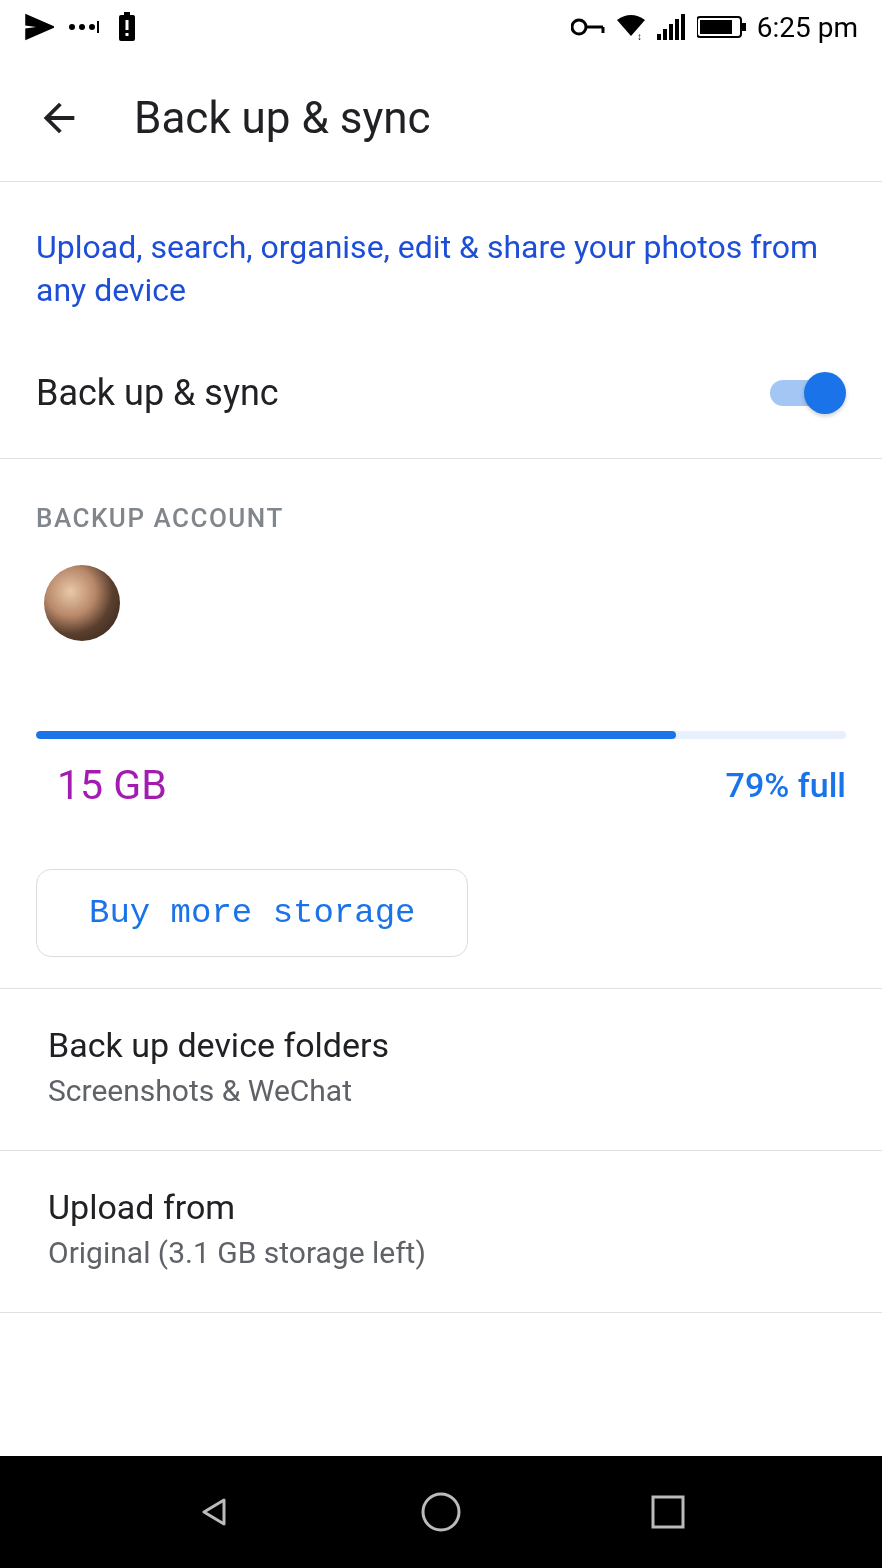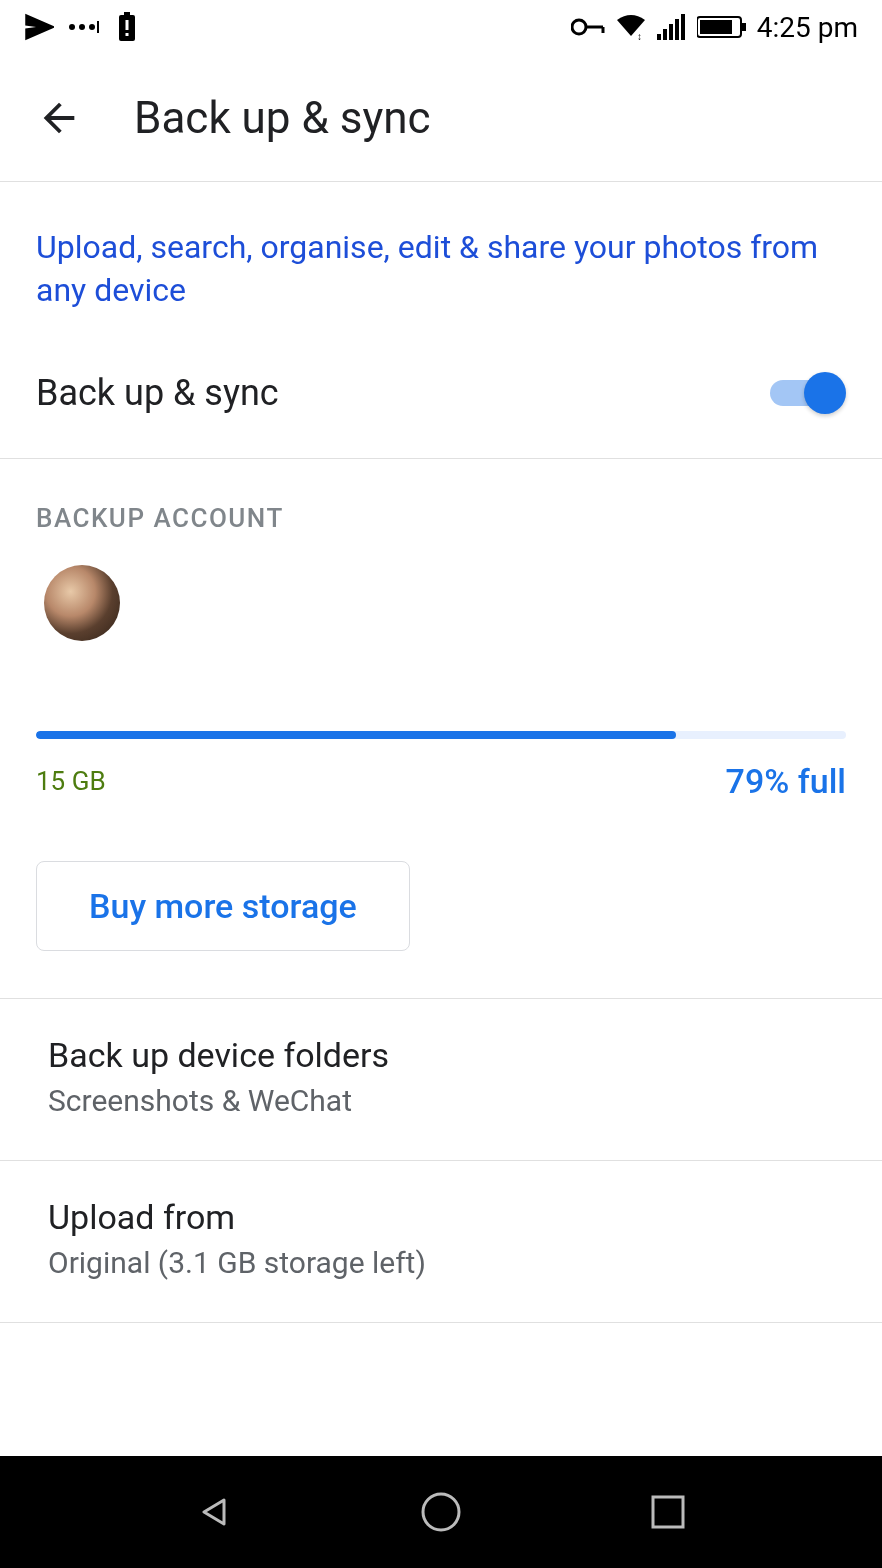--- a/index.html
+++ b/index.html
@@ -139,39 +139,41 @@
       background: #1a73e8;
       border-radius: 4px;
     }
     .storage-labels {
       display: flex;
       justify-content: space-between;
       align-items: center;
       margin-bottom: 60px;
     }
     .storage-total {
-      font-size: 26px;
-      color: #4d7c0f;
+      font-size: 41px;
+      color: #a21caf;
+      margin-left: 21px;
     }
     .storage-percent {
       font-size: 34px;
       color: #1a73e8;
       font-weight: 500;
     }
     .buy-button {
       display: inline-block;
       padding: 24px 52px;
       border: 1px solid #dadce0;
-      border-radius: 8px;
+      border-radius: 15px;
       font-size: 34px;
       color: #1a73e8;
       font-weight: 500;
       cursor: pointer;
-      margin-bottom: 47px;
+      margin-bottom: 31px;
       background: #fff;
+      font-family: Liberation Mono, monospace;
     }
     .setting-row {
       padding: 36px 36px 42px 48px;
       border-bottom: 1px solid #e0e0e0;
       cursor: pointer;
     }
     .setting-title {
       font-size: 34px;
       color: #202124;
       margin-bottom: 8px;
@@ -247,21 +249,21 @@
         <rect x="24" y="0" width="4" height="26" fill="#000"></rect>
       </svg>
     </span>
     <span class="status-icon">
       <svg width="50" height="24" viewBox="0 0 50 24">
         <rect x="0" y="2" width="44" height="20" rx="3" fill="none" stroke="#000" stroke-width="2"></rect>
         <rect x="3" y="5" width="32" height="14" fill="#000"></rect>
         <rect x="45" y="8" width="4" height="8" fill="#000"></rect>
       </svg>
     </span>
-    <span>4:25 pm</span>
+    <span>6:25 pm</span>
   </div>
 </div>
 
 <div class="app-bar">
   <div class="back-arrow">
     <svg width="46" height="46" viewBox="0 0 24 24">
       <path d="M20 11H7.83l5.59-5.59L12 4l-8 8 8 8 1.41-1.41L7.83 13H20v-2z" fill="#202124"></path>
     </svg>
   </div>
   <div class="app-title">Back up &amp; sync</div>

